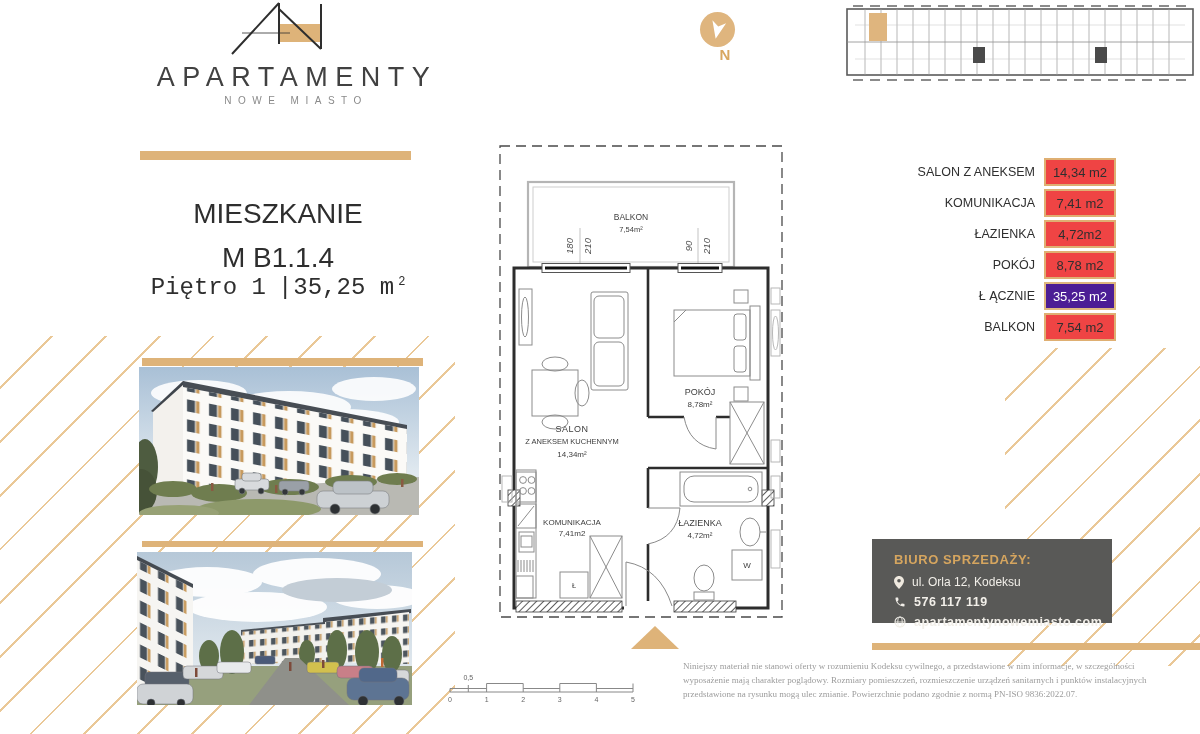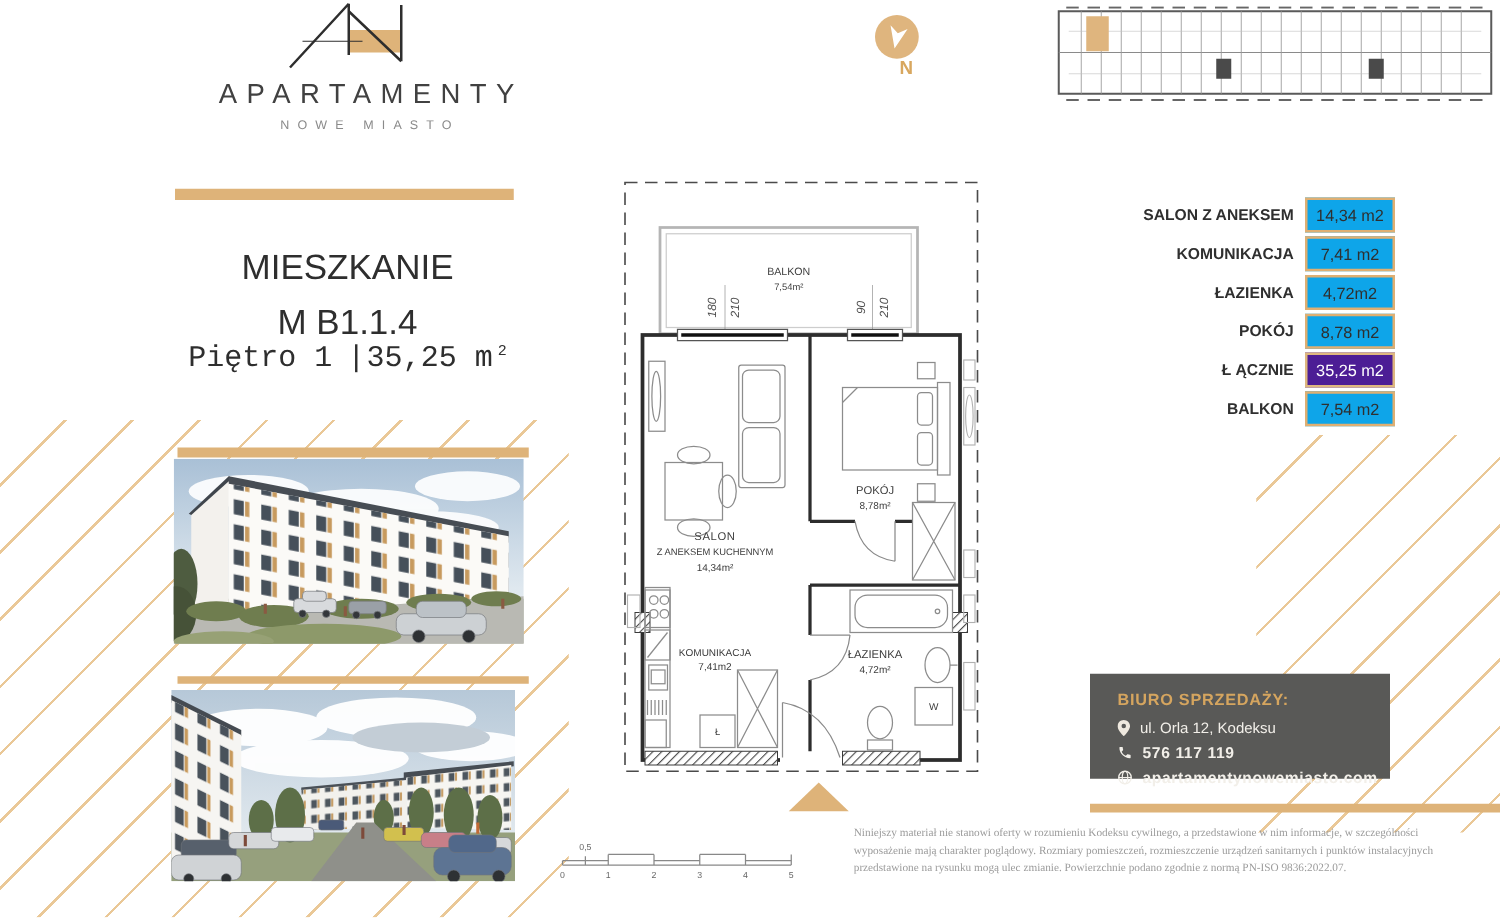--- a/index.html
+++ b/index.html
@@ -10,21 +10,21 @@
   .stripes-right{left:1005px;top:348px;width:195px;height:318px;}
   .goldbar{position:absolute;background:#DEB379;}
   .bar-title{left:140px;top:151px;width:271px;height:9px;}
   .bar-photo1{left:142px;top:358px;width:281px;height:8px;}
   .bar-photo2{left:142px;top:541px;width:281px;height:6px;}
   .bar-contact{left:872px;top:643px;width:328px;height:7px;}
 
   .logo{position:absolute;left:140px;top:0;width:300px;height:120px;}
   .monogram{position:absolute;left:88px;top:2px;width:96px;height:54px;}
   .brand-name{position:absolute;left:0;top:62px;width:300px;text-align:center;
-              font-size:22px;letter-spacing:7.5px;padding-left:7px;color:#414141;}
+              font-size:27px;letter-spacing:7.5px;padding-left:7px;color:#414141;}
   .brand-tagline{position:absolute;left:0;top:95px;width:300px;text-align:center;
               font-size:10px;letter-spacing:6.5px;padding-left:6px;color:#8a8a8a;}
 
   .unit-card{position:absolute;left:140px;top:198px;width:276px;text-align:center;color:#2e2e2e;}
   .unit-title{font-size:28px;font-weight:500;}
   .unit-no{font-size:28px;font-weight:500;margin-top:12px;}
   .unit-meta{font-size:24px;margin-top:0;font-family:Liberation Mono, monospace;}
   .unit-meta .sep{margin:0 1px 0 12px;}
   .unit-meta sup{font-size:12px;margin-left:4px;}
 
@@ -33,23 +33,23 @@
   #photo2{left:137px;top:552px;width:275px;height:153px;}
 
   .compass-circle{position:absolute;left:700px;top:12px;width:35px;height:35px;border-radius:50%;background:#DFB57E;}
   .compass-n{position:absolute;left:715px;top:46px;width:20px;text-align:center;
              color:#D8A75F;font-weight:bold;font-size:15px;}
 
   .miniplan{position:absolute;left:845px;top:5px;width:350px;height:82px;}
 
   .areas{position:absolute;left:900px;top:158px;width:216px;}
   .arow{display:flex;align-items:center;justify-content:flex-end;margin-bottom:3px;height:28px;}
-  .alabel{font-size:12.5px;margin-right:9px;color:#2f2f2f;white-space:nowrap;font-weight:bold;}
+  .alabel{font-size:12.5px;margin-right:9px;color:#2f2f2f;white-space:nowrap;}
   .abox{width:72px;height:28px;border:2px solid #DFAF72;display:flex;align-items:center;
-        justify-content:center;font-size:13px;background:#0ea5e9;box-sizing:border-box;}
+        justify-content:center;font-size:13px;background:#ef4444;box-sizing:border-box;}
   .abox.hl{background:#4c1d95;border-color:#DEB77F;color:#fff;}
 
   .plan{position:absolute;left:488px;top:140px;width:315px;height:520px;}
   svg text{font-family:"Liberation Sans",sans-serif;}
 
   .contact{position:absolute;left:872px;top:539px;width:240px;height:84px;background:#595957;
            padding:13px 0 16px 22px;box-sizing:border-box;}
   .contact-heading{color:#D5A55F;font-weight:bold;font-size:13px;letter-spacing:.6px;margin-bottom:8px;}
   .crow{display:flex;align-items:center;color:#f2efe9;font-size:12px;margin-bottom:6px;}
   .crow svg{margin-right:8px;flex:none;}

